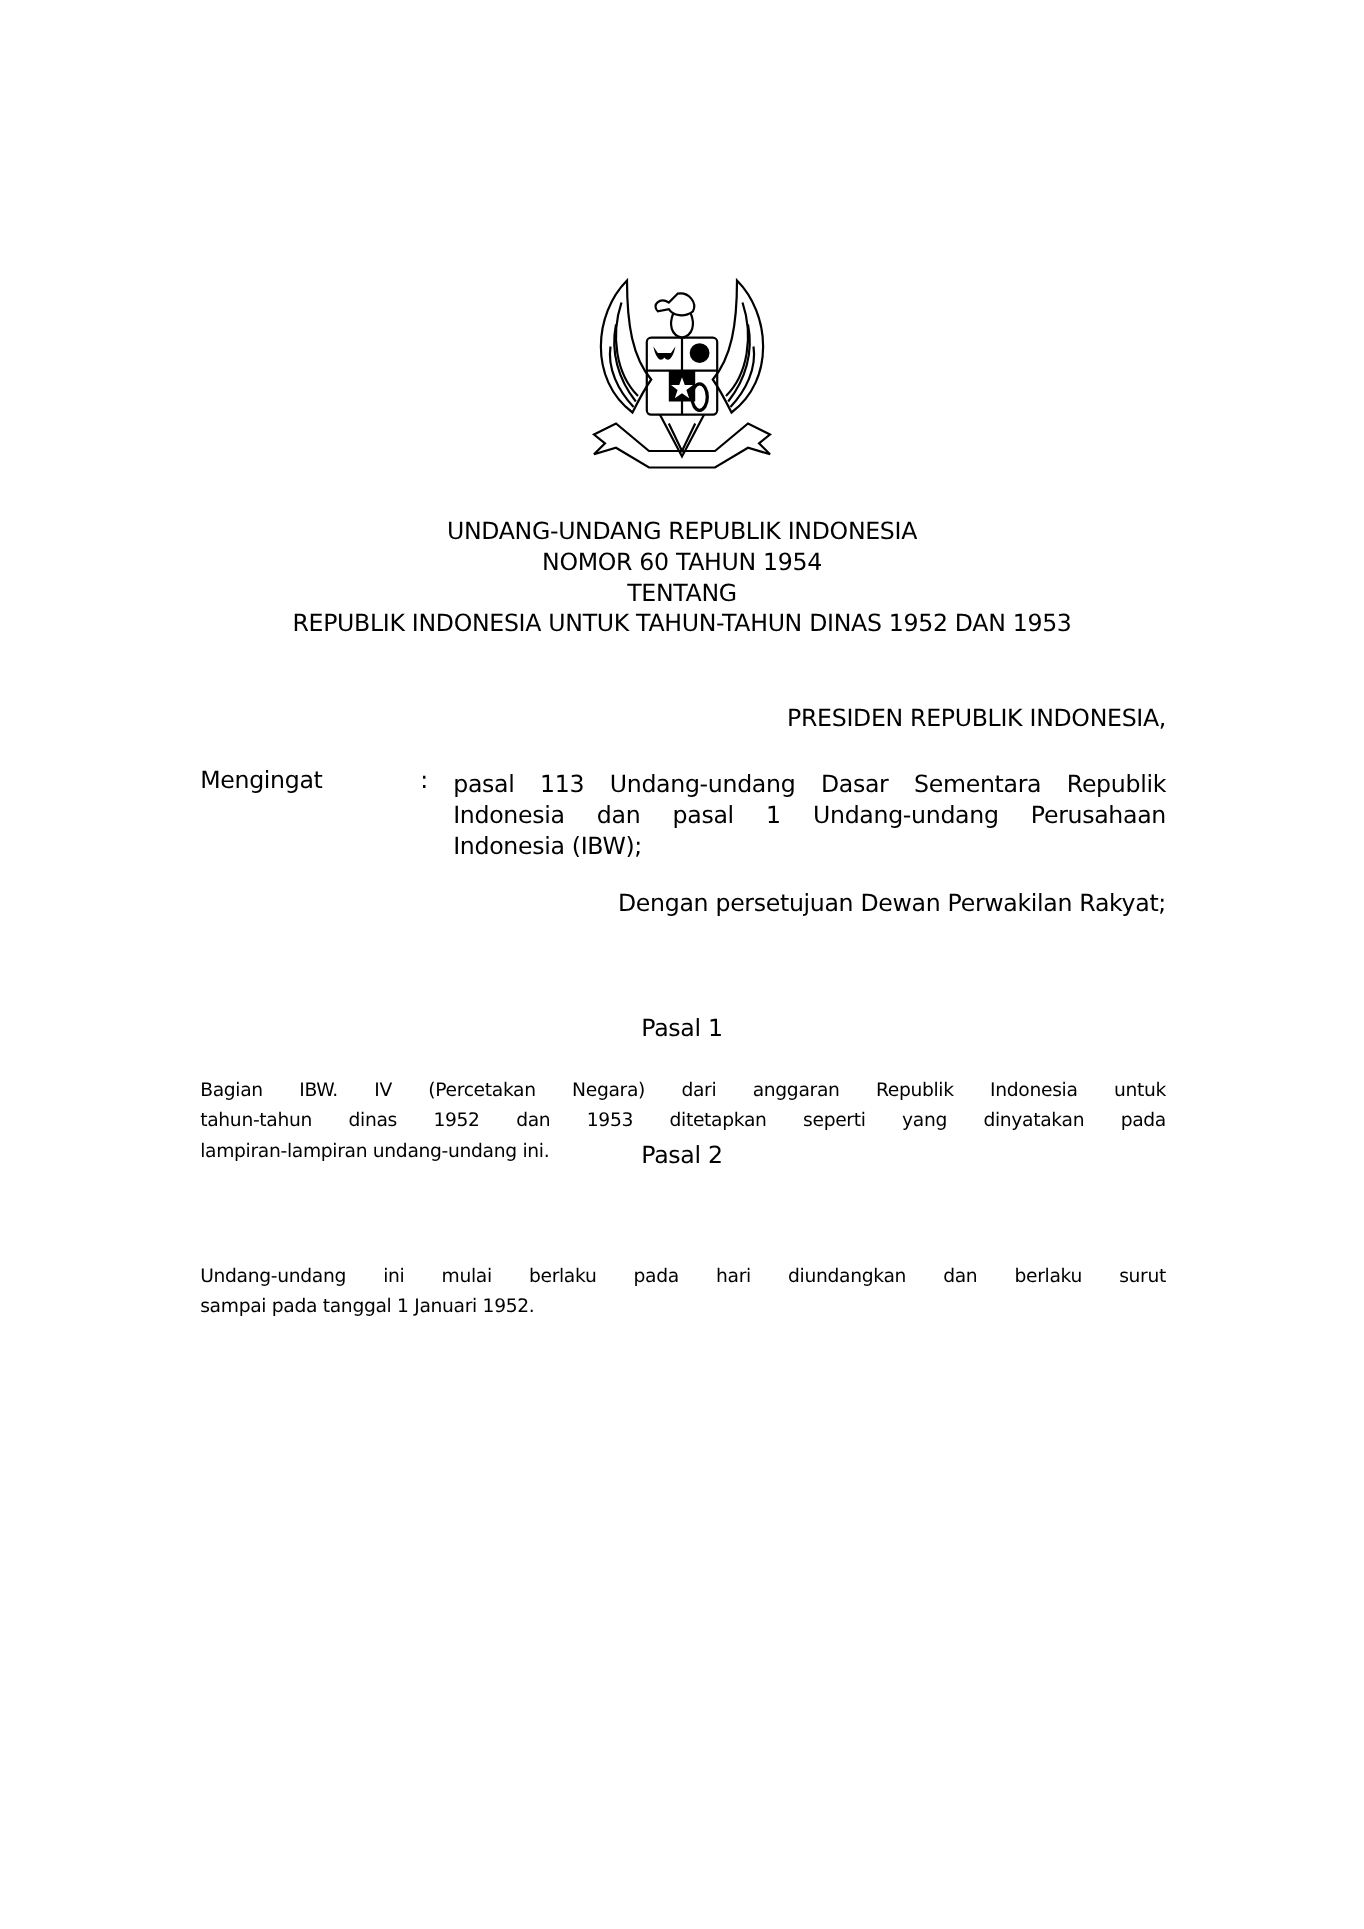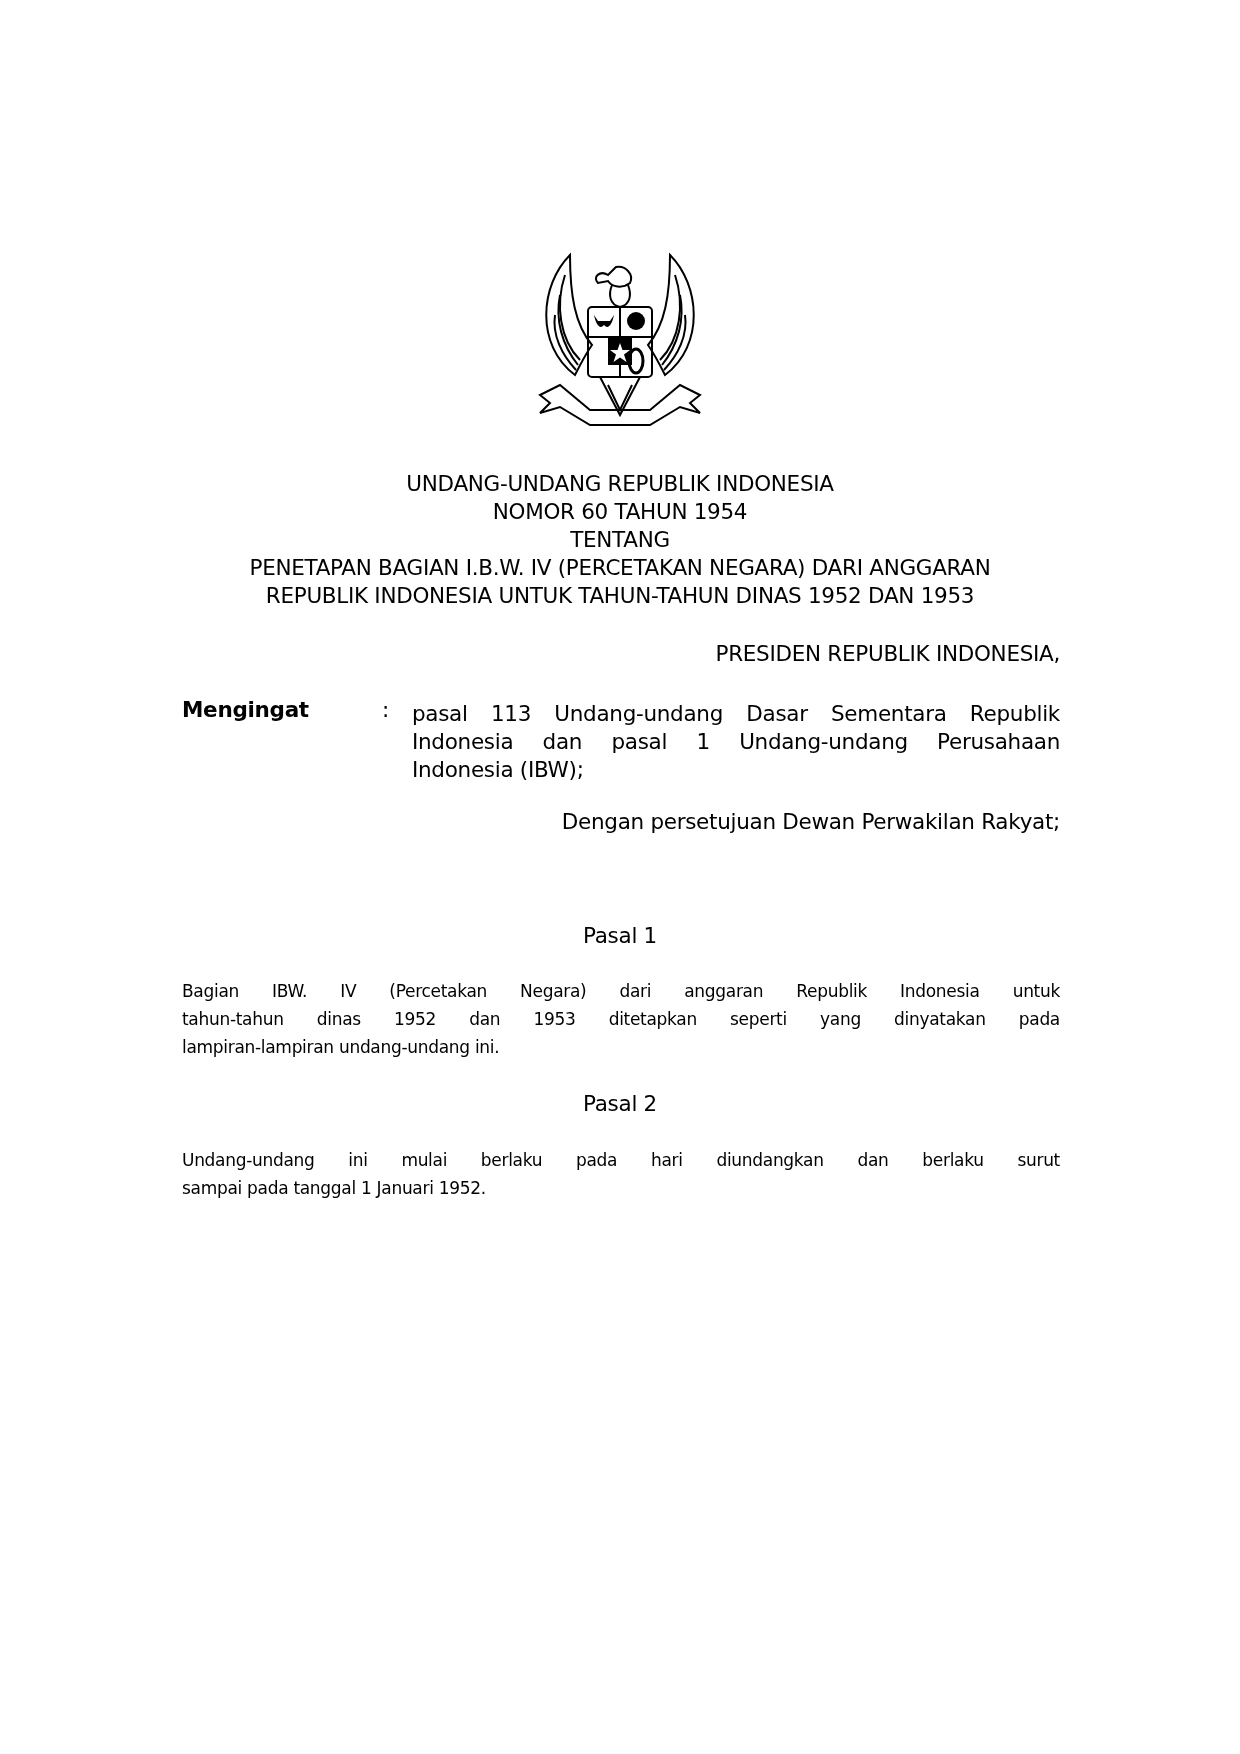--- a/index.html
+++ b/index.html
@@ -7,27 +7,27 @@
            font-family: "DejaVu Sans", sans-serif; color: #000; }
     .page { position: absolute; left: 0; top: 0; width: 1024px; height: 1754px; }
     .emblem { position: absolute; left: 530px; top: 245px; width: 180px; height: 200px; }
     .center { position: absolute; left: 180px; width: 880px; text-align: center;
               font-size: 21.5px; line-height: 28px; letter-spacing: -0.3px; }
     .heading { top: 470px; }
     .president { top: 640px; text-align: right; }
     .consent { top: 808px; text-align: right; }
     .decide { top: 865px; }
     .pasal1 { top: 922px; }
-    .pasal2 { top: 1090px; }
+    .pasal2 { top: 1037px; }
     .para { position: absolute; left: 182px; width: 878px; font-size: 17px; line-height: 28px;
             text-align: justify; letter-spacing: -0.3px; }
     .para1 { top: 977px; }
     .para2 { top: 1146px; }
     .consider { position: absolute; top: 696px; left: 182px; width: 878px; font-size: 21.5px; line-height: 28px; letter-spacing: -0.3px; }
-    .consider .label { position: absolute; left: 0; top: 0; font-weight: bold; }
+    .consider .label { position: absolute; left: 0; top: 0; }
     .consider .colon { position: absolute; left: 200px; top: 0; }
     .consider .text { position: absolute; left: 230px; top: 4px; width: 648px; text-align: justify; }
     .line { display: block; }
     .justify-line { display: block; text-align: justify; text-align-last: justify; }
   </style>
 </head>
 <body>
 
 <div class="page">
 
@@ -62,21 +62,20 @@
       <path d="M64 70 C66 80 70 85 74 80 C78 85 82 80 84 70 L80 76 L68 76 Z"></path>
       <circle cx="106" cy="76" r="9"></circle>
       <ellipse cx="106" cy="116" rx="7" ry="12" fill="none" stroke="#000" stroke-width="3"></ellipse>
     </g>
   </svg>
 
   <div class="center heading">
     <span class="line">UNDANG-UNDANG REPUBLIK INDONESIA</span>
     <span class="line">NOMOR 60 TAHUN 1954</span>
     <span class="line">TENTANG</span>
-    <span class="line">PENETAPAN BAGIAN I.B.W. IV (PERCETAKAN NEGARA) DARI ANGGARAN</span>
     <span class="line">REPUBLIK INDONESIA UNTUK TAHUN-TAHUN DINAS 1952 DAN 1953</span>
   </div>
 
   <div class="center president">PRESIDEN REPUBLIK INDONESIA,</div>
 
   <div class="consider">
     <span class="label">Mengingat</span>
     <span class="colon">:</span>
     <div class="text">
       <span class="justify-line">pasal 113 Undang-undang Dasar Sementara Republik</span>

